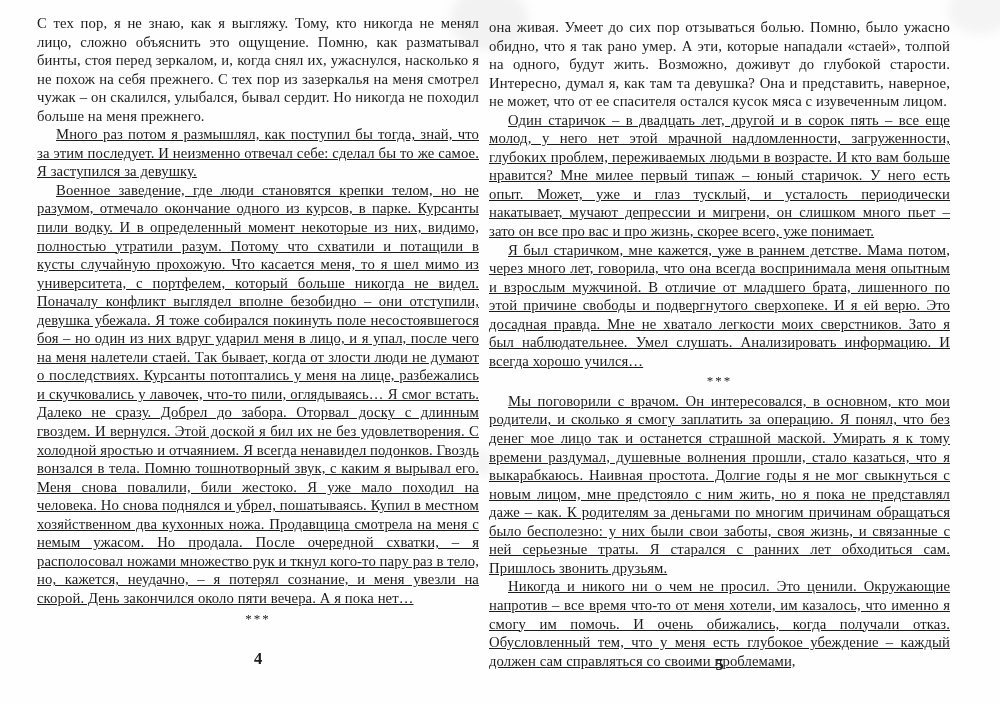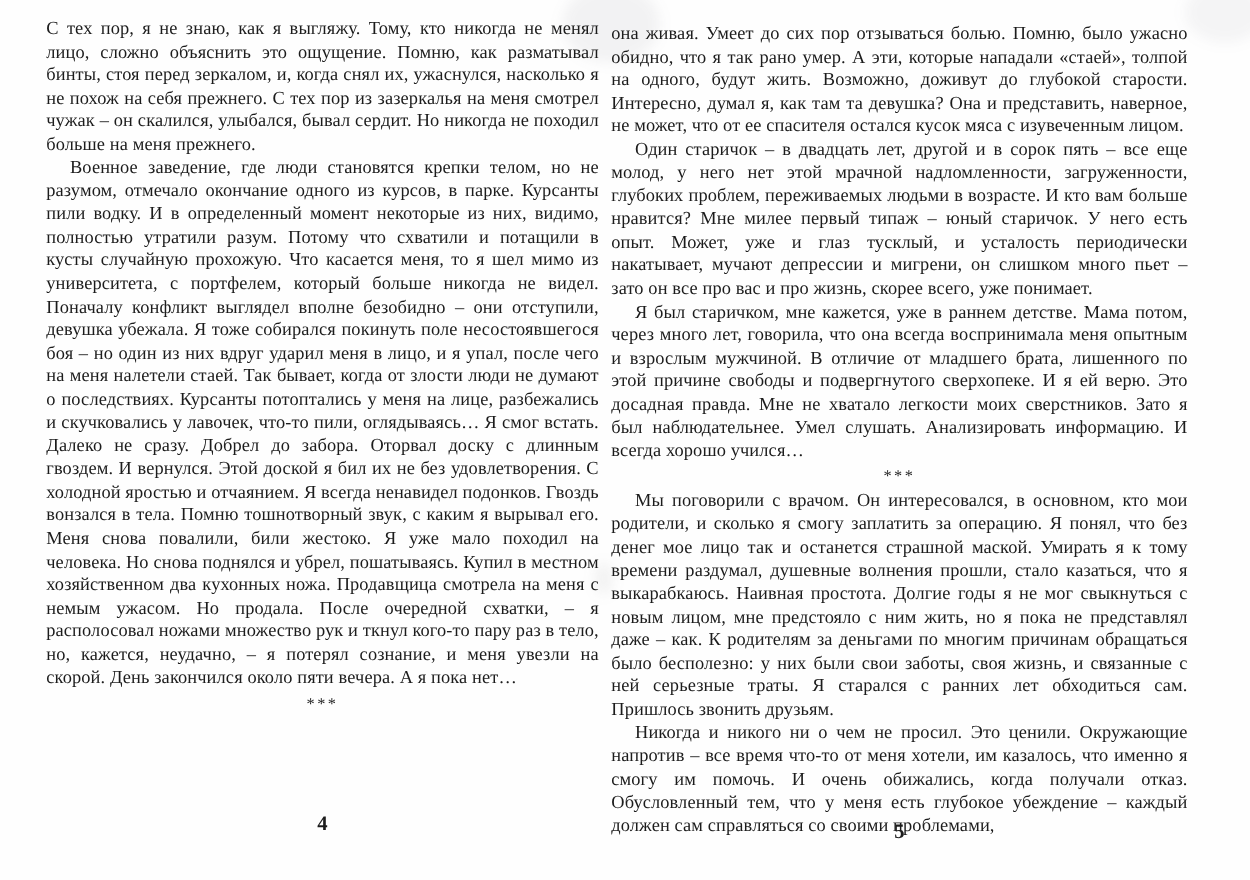--- a/index.html
+++ b/index.html
@@ -34,20 +34,21 @@
     line-height: 18.55px;
     letter-spacing: 0.1px;
   }
   .page-left  .page-body { top: 14px; }
   .page-right .page-body { top: 18px; }
   .para {
     margin: 0;
   }
   .para.indent {
     text-indent: 19px;
+    text-decoration: underline;
   }
   .separator {
     text-align: center;
     text-indent: 0;
     letter-spacing: 2px;
     font-size: 13px;
     padding: 2px 0 1px 0;
   }
   .page-number {
     position: absolute;
@@ -84,20 +85,21 @@
 
 <div class="spread">
 
   <div class="smudge smudge-gutter-top"></div>
   <div class="smudge smudge-corner-right"></div>
   <div class="smudge smudge-gutter-mid"></div>
 
   <div class="page page-left">
     <div class="page-body">
       <p class="para">С тех пор, я не знаю, как я выгляжу. Тому, кто никогда не менял лицо, сложно объяснить это ощущение. Помню, как разматывал бинты, стоя перед зеркалом, и, когда снял их, ужаснулся, насколько я не похож на себя прежнего. С тех пор из зазеркалья на меня смотрел чужак – он скалился, улыбался, бывал сердит. Но никогда не походил больше на меня прежнего.</p>
+      <p class="para indent">Много раз потом я размышлял, как поступил бы тогда, знай, что за этим последует. И неизменно отвечал себе: сделал бы то же самое. Я заступился за девушку.</p>
       <p class="para indent">Военное заведение, где люди становятся крепки телом, но не разумом, отмечало окончание одного из курсов, в парке. Курсанты пили водку. И в определенный момент некоторые из них, видимо, полностью утратили разум. Потому что схватили и потащили в кусты случайную прохожую. Что касается меня, то я шел мимо из университета, с портфелем, который больше никогда не видел. Поначалу конфликт выглядел вполне безобидно – они отступили, девушка убежала. Я тоже собирался покинуть поле несостоявшегося боя – но один из них вдруг ударил меня в лицо, и я упал, после чего на меня налетели стаей. Так бывает, когда от злости люди не думают о последствиях. Курсанты потоптались у меня на лице, разбежались и скучковались у лавочек, что-то пили, оглядываясь… Я смог встать. Далеко не сразу. Добрел до забора. Оторвал доску с длинным гвоздем. И вернулся. Этой доской я бил их не без удовлетворения. С холодной яростью и отчаянием. Я всегда ненавидел подонков. Гвоздь вонзался в тела. Помню тошнотворный звук, с каким я вырывал его. Меня снова повалили, били жестоко. Я уже мало походил на человека. Но снова поднялся и убрел, пошатываясь. Купил в местном хозяйственном два кухонных ножа. Продавщица смотрела на меня с немым ужасом. Но продала. После очередной схватки, – я располосовал ножами множество рук и ткнул кого-то пару раз в тело, но, кажется, неудачно, – я потерял сознание, и меня увезли на скорой. День закончился около пяти вечера. А я пока нет…</p>
       <p class="para separator">***</p>
     </div>
     <div class="page-number">4</div>
   </div>
 
   <div class="page page-right">
     <div class="page-body">
       <p class="para">она живая. Умеет до сих пор отзываться болью. Помню, было ужасно обидно, что я так рано умер. А эти, которые нападали «стаей», толпой на одного, будут жить. Возможно, доживут до глубокой старости. Интересно, думал я, как там та девушка? Она и представить, наверное, не может, что от ее спасителя остался кусок мяса с изувеченным лицом.</p>
       <p class="para indent">Один старичок – в двадцать лет, другой и в сорок пять – все еще молод, у него нет этой мрачной надломленности, загруженности, глубоких проблем, переживаемых людьми в возрасте. И кто вам больше нравится? Мне милее первый типаж – юный старичок. У него есть опыт. Может, уже и глаз тусклый, и усталость периодически накатывает, мучают депрессии и мигрени, он слишком много пьет – зато он все про вас и про жизнь, скорее всего, уже понимает.</p>

